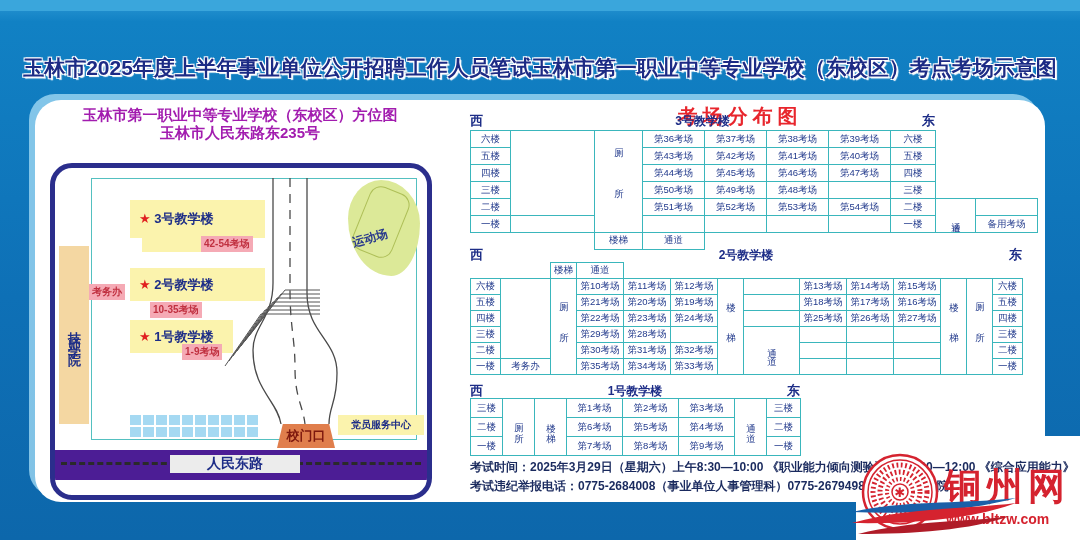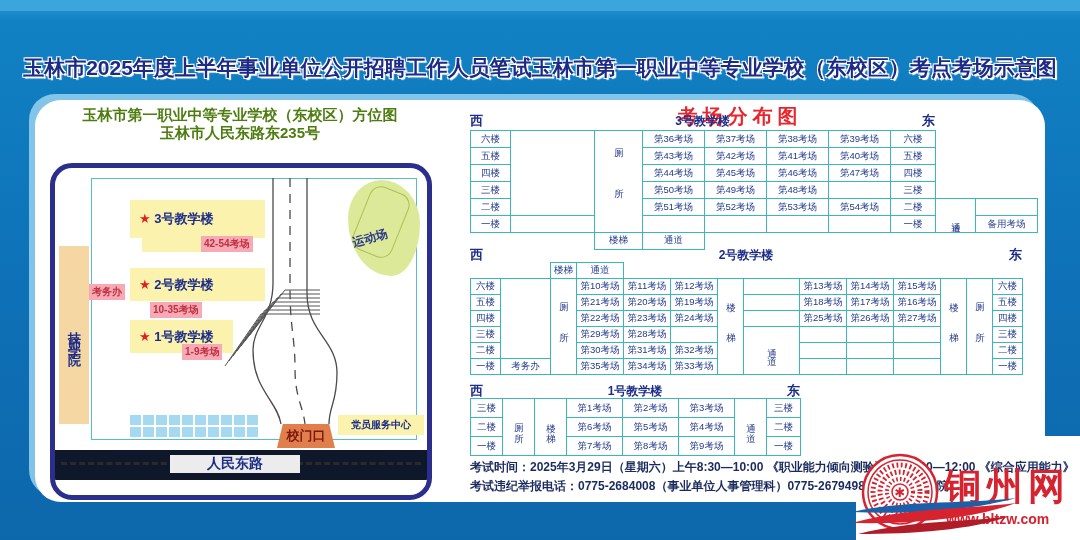--- a/index.html
+++ b/index.html
@@ -15,21 +15,21 @@
     text-shadow:-1px -1px 0 #fff,1px -1px 0 #fff,-1px 1px 0 #fff,1px 1px 0 #fff,2px 2px 1px #fff;
     margin-top:24px;
   }
   .panel{position:absolute;left:35px;top:100px;width:1010px;height:402px;background:#fff;
     border-radius:26px;box-shadow:-6px -6px 0 rgba(150,210,240,.85);}
   .logo-block{position:absolute;left:856px;top:436px;width:224px;height:104px;background:#fff;
     border-top-left-radius:42px;}
 
   
   .map-title{position:absolute;left:40px;width:400px;text-align:center;
-    font-size:15px;font-weight:bold;color:#4d7c0f;}
+    font-size:15px;font-weight:bold;color:#a21caf;}
   .map{position:absolute;left:50px;top:163px;width:372px;height:327px;background:#fff;
     border:5px solid #2b2e8c;border-radius:22px;overflow:hidden;}
   .map *{box-sizing:border-box;}
   .campus{position:absolute;left:36px;top:10px;width:326px;height:262px;border:1px solid #54c0c0;}
   .jishi{position:absolute;left:4px;top:78px;width:30px;height:178px;background:#f4d7a2;
     display:flex;align-items:center;justify-content:center;}
   .jishi span{writing-mode:vertical-rl;text-orientation:upright;letter-spacing:7px;
     font-size:13px;font-weight:bold;color:#1d2d87;}
   .bld{position:absolute;background:#fbf3ad;}
   .bldlab{position:absolute;font-size:13px;font-weight:bold;color:#1d2d87;white-space:nowrap;}
@@ -43,21 +43,21 @@
   .sports-label{position:absolute;left:297px;top:62px;transform:rotate(-16deg);
     font-size:12px;font-weight:bold;color:#2a3a8c;}
   .parking{position:absolute;left:75px;top:247px;width:128px;height:22px;display:grid;
     grid-template-columns:repeat(10,1fr);grid-template-rows:1fr 1fr;gap:2px;}
   .parking div{background:#a5d9f2;}
   .gate{position:absolute;left:222px;top:256px;width:58px;height:24px;background:#e07e4c;
     color:#7d180e;font-weight:bold;font-size:13px;display:flex;align-items:center;
     justify-content:center;clip-path:polygon(10% 0,90% 0,100% 100%,0 100%);}
   .party{position:absolute;left:283px;top:247px;width:86px;height:20px;background:#fbf3ad;
     color:#1d2d87;font-size:10px;font-weight:bold;display:flex;align-items:center;justify-content:center;}
-  .roadband{position:absolute;left:0;top:282px;width:372px;height:30px;background:#0f172a;}
+  .roadband{position:absolute;left:0;top:282px;width:372px;height:30px;background:#4c1d95;}
   .dashline{position:absolute;left:6px;right:6px;top:12px;border-top:3px dashed #2a2a2a;}
   .roadtext{position:absolute;left:115px;top:5px;width:130px;text-align:center;background:#ececec;
     font-size:14px;font-weight:bold;color:#1d2d87;}
   .maplines{position:absolute;left:0;top:0;}
 
   
   .dist-title{position:absolute;left:470px;top:103px;width:540px;text-align:center;
     font-size:20px;font-weight:bold;color:#e8262d;letter-spacing:5px;}
   .thdr{position:absolute;display:flex;justify-content:space-between;align-items:flex-end;
     color:#1d2d87;font-weight:bold;font-size:13px;}

